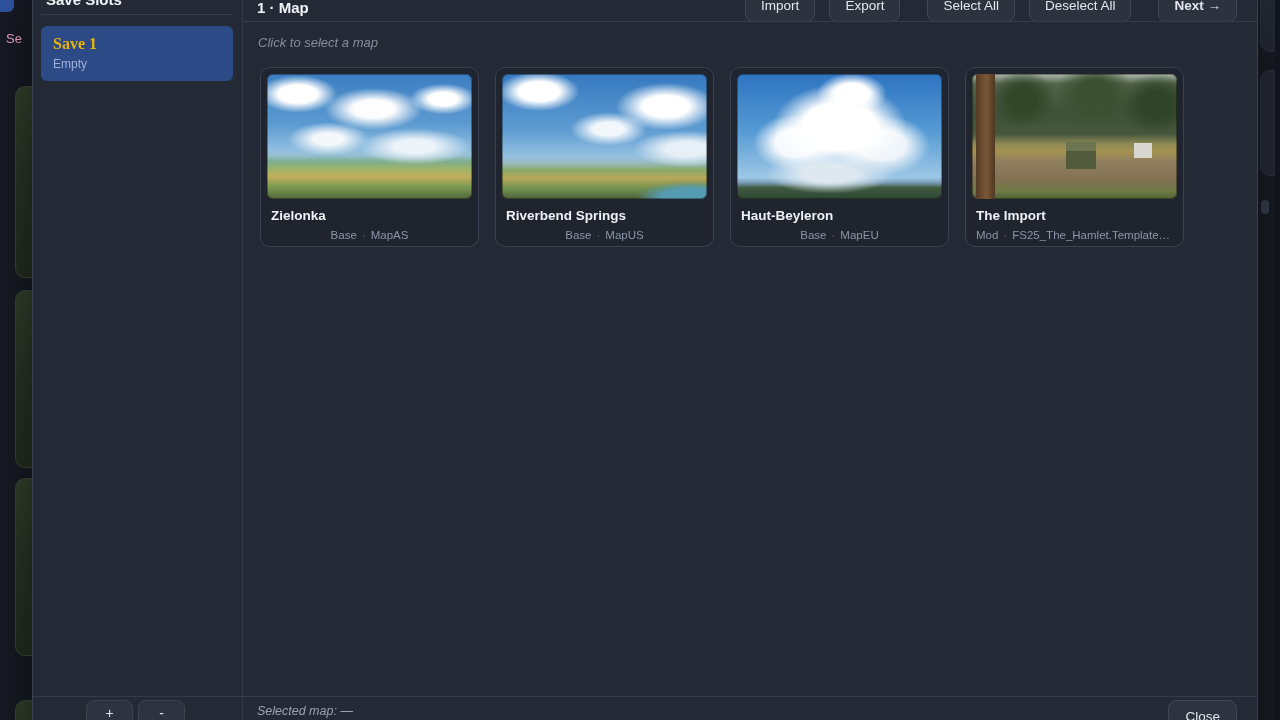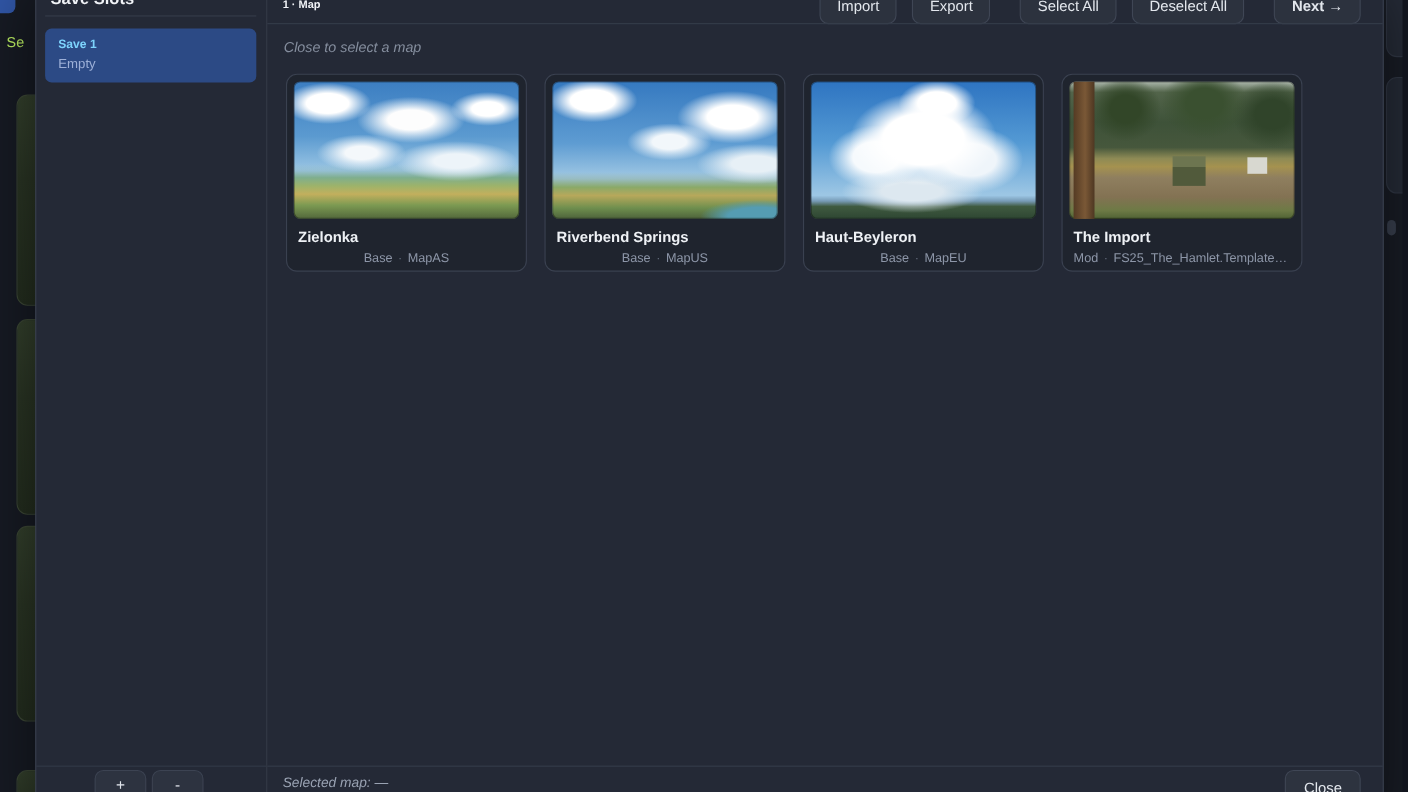--- a/index.html
+++ b/index.html
@@ -2,21 +2,21 @@
 <html><head>
 <meta charset="utf-8">
 <style>
   html,body{margin:0;padding:0;width:1280px;height:720px;overflow:hidden;
     background:#171b24;font-family:"Liberation Sans",sans-serif;
     -webkit-font-smoothing:antialiased;}
   
   #underlay{position:absolute;inset:0;}
   .ul-blue-frag{position:absolute;left:-18px;top:-14px;width:32px;height:26px;
     background:#3157a8;border-radius:6px;}
-  .ul-text{position:absolute;left:6px;top:31px;font-size:13px;color:#bef264;}
+  .ul-text{position:absolute;left:6px;top:31px;font-size:13px;color:#f9a8d4;}
   .ul-sliver{position:absolute;left:15px;width:30px;border-radius:10px;
     background:linear-gradient(180deg,#34412d 0%,#2b3625 40%,#242e1f 100%);
     border:1px solid #3d4936;}
   #right-strip{position:absolute;right:0;top:0;width:24px;height:720px;background:#191d26;}
   .rs-shape{position:absolute;left:4px;width:22px;background:#262c38;
     border:1px solid #323947;border-radius:10px;}
   .rs-dot{position:absolute;left:5px;top:200px;width:8px;height:14px;
     border-radius:4px;background:#3a4150;}
   .rs-edge{position:absolute;right:0;top:0;width:5px;height:720px;background:#141822;}
 
@@ -25,30 +25,30 @@
     background:#242936;border:1px solid #3a4150;border-radius:14px;
     box-shadow:0 18px 60px rgba(0,0,0,.55);}
   
   #sidebar{position:absolute;left:0;top:0;width:210px;height:100%;
     border-right:1px solid #333a48;box-sizing:border-box;}
   .sb-title{position:absolute;left:13px;top:18px;font-size:15px;font-weight:bold;color:#f1f3f7;}
   .sb-divider{position:absolute;left:8px;right:9px;top:41px;height:1px;background:#353c4a;}
   #slot-list{position:absolute;left:8px;right:9px;top:53px;}
   .slot{border-radius:6px;padding:9px 12px 10px 12px;cursor:pointer;}
   .slot.selected{background:#2c4a85;}
-  .slot-name{font-size:11px;font-weight:bold;color:#7dd3fc;}
+  .slot-name{font-size:16px;font-weight:bold;color:#eab308;font-family:Liberation Serif, serif;}
   .slot-status{font-size:12px;color:#9db0d8;margin-top:4px;}
   .sb-footer-divider{position:absolute;left:0;right:0;top:723px;height:1px;background:#333a48;}
   .sb-footer{position:absolute;left:0;top:724px;width:100%;height:52px;}
   .mini-btn{position:absolute;top:3px;width:47px;height:40px;border-radius:8px;
     background:#2d3340;border:1px solid #3c4352;color:#dfe3ea;font-size:14px;
     text-align:center;line-height:24px;box-sizing:border-box;cursor:pointer;}
   
   #main{position:absolute;left:210px;top:0;right:0;bottom:0;}
-  .main-title{position:absolute;left:14px;top:26px;font-size:10px;font-weight:bold;color:#f1f3f7;}
+  .main-title{position:absolute;left:14px;top:26px;font-size:15px;font-weight:bold;color:#f1f3f7;}
   #toolbar{position:absolute;top:16px;right:20px;display:flex;}
   #toolbar .tb-btn{height:31px;padding:0 15px;margin-left:14px;border-radius:8px;
     background:#2c323e;border:1px solid #3f4655;color:#e3e7ed;font-size:13.5px;
     display:flex;align-items:center;cursor:pointer;white-space:nowrap;}
   #toolbar .tb-btn:nth-child(3),#toolbar .tb-btn:nth-child(5){margin-left:27px;}
   #toolbar .tb-btn:nth-child(5){font-weight:bold;}
   .main-divider{position:absolute;left:0;right:0;top:48px;height:1px;background:#353c4a;}
   .hint{position:absolute;left:15px;top:62px;font-size:13px;font-style:italic;color:#858e9e;}
   
   #map-grid{position:absolute;left:17px;top:94px;display:grid;
@@ -158,21 +158,21 @@
   <div id="main">
     <div class="main-title">1 · Map</div>
     <div id="toolbar">
         <div class="tb-btn">Import</div>
         <div class="tb-btn">Export</div>
         <div class="tb-btn">Select All</div>
         <div class="tb-btn">Deselect All</div>
         <div class="tb-btn">Next →</div>
       </div>
     <div class="main-divider"></div>
-    <div class="hint">Close to select a map</div>
+    <div class="hint">Click to select a map</div>
     <div id="map-grid">
         <div class="card">
     <div class="thumb thumb-zielonka"></div>
     <div class="card-title">Zielonka</div>
     <div class="card-sub">
       <span>Base</span><span class="sep">·</span><span>MapAS</span>
     </div>
   </div>
         <div class="card">
     <div class="thumb thumb-riverbend-springs"></div>

